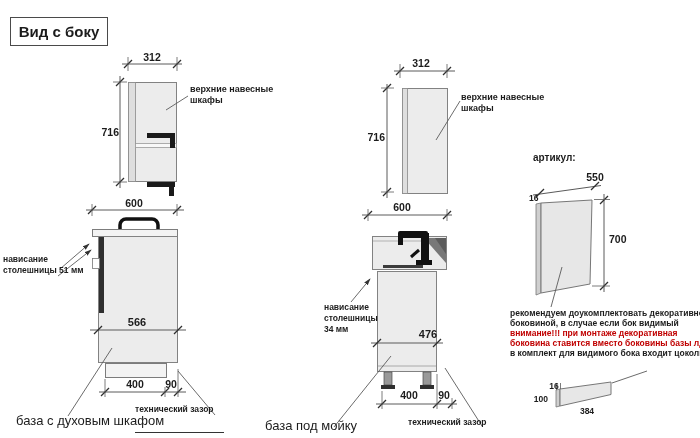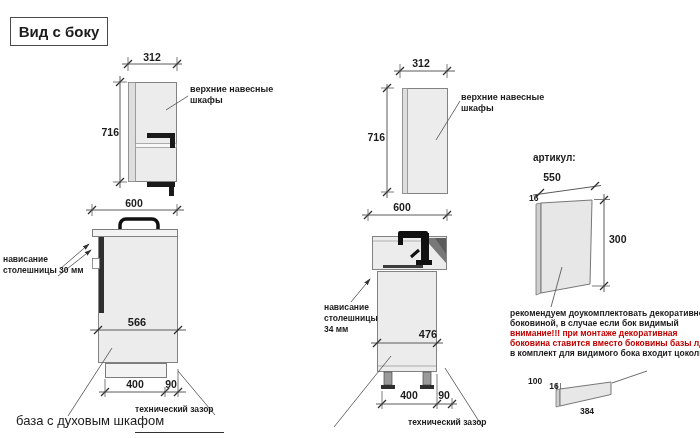--- a/index.html
+++ b/index.html
@@ -175,21 +175,21 @@
 <div class="txt dimtxt" style="left:137px;top:51px;width:30px;">312</div>
 <div class="txt dimtxt" style="left:95px;top:126px;width:24px;text-align:right;">716</div>
 <div class="txt lbl" style="left:190px;top:84px;">
   <div>верхние навесные</div>
   <div>шкафы</div>
 </div>
 
 <div class="txt dimtxt" style="left:119px;top:197px;width:30px;">600</div>
 <div class="txt lbl" style="left:3px;top:254px;font-size:8.5px;">
   <div>нависание</div>
-  <div>столешницы 30 мм</div>
+  <div>столешницы 51 мм</div>
 </div>
 <div class="txt dimtxt big" style="left:121px;top:316px;width:32px;">566</div>
 <div class="txt dimtxt" style="left:120px;top:378px;width:30px;">400</div>
 <div class="txt dimtxt" style="left:160px;top:378px;width:22px;">90</div>
 <div class="txt tech" style="left:135px;top:404px;padding-right:10px;"><span>технический зазор</span></div>
 <div class="txt caption" style="left:16px;top:413px;">база с духовым шкафом</div>
 
 <div class="txt dimtxt" style="left:406px;top:57px;width:30px;">312</div>
 <div class="txt dimtxt" style="left:363px;top:131px;width:22px;text-align:right;">716</div>
 <div class="txt lbl" style="left:461px;top:92px;">
@@ -200,31 +200,32 @@
 <div class="txt dimtxt" style="left:387px;top:201px;width:30px;">600</div>
 <div class="txt lbl" style="left:324px;top:302px;font-size:8.5px;">
   <div>нависание</div>
   <div>столешницы</div>
   <div>34 мм</div>
 </div>
 <div class="txt dimtxt big" style="left:385px;top:328px;width:30px;margin-left:28px;">476</div>
 <div class="txt dimtxt" style="left:394px;top:389px;width:30px;">400</div>
 <div class="txt dimtxt" style="left:432px;top:389px;width:24px;">90</div>
 <div class="txt tech" style="left:408px;top:417px;padding-right:4px;"><span>технический зазор</span></div>
+<div class="txt caption" style="left:265px;top:418px;">база под мойку</div>
 
 <div class="txt lbl" style="left:533px;top:152px;font-size:10px;text-align:center;">артикул:</div>
-<div class="txt dimtxt" style="left:536px;top:171px;width:32px;">550</div>
+<div class="txt dimtxt" style="left:579px;top:171px;width:32px;">550</div>
 <div class="txt dimtxt sm" style="left:529px;top:193px;width:14px;text-align:left;">16</div>
-<div class="txt dimtxt" style="left:609px;top:233px;width:26px;text-align:left;">300</div>
+<div class="txt dimtxt" style="left:609px;top:233px;width:26px;text-align:left;">700</div>
 
 <div class="txt note" style="left:510px;top:308px;">
   <div>рекомендуем доукомплектовать декоративной</div>
   <div>боковиной, в случае если бок видимый</div>
   <div class="red">внимание!!! при монтаже декоративная</div>
   <div class="red">боковина ставится вместо боковины базы лдсп</div>
   <div>в комплект для видимого бока входит цоколь:</div>
 </div>
 
 <div class="txt dimtxt sm" style="left:547px;top:381px;width:14px;">16</div>
-<div class="txt dimtxt sm" style="left:528px;top:376px;width:20px;text-align:left;">100</div>
+<div class="txt dimtxt sm" style="left:528px;top:394px;width:20px;text-align:right;">100</div>
 <div class="txt dimtxt sm" style="left:575px;top:406px;width:24px;">384</div>
 
 </div>
 
 </body></html>

